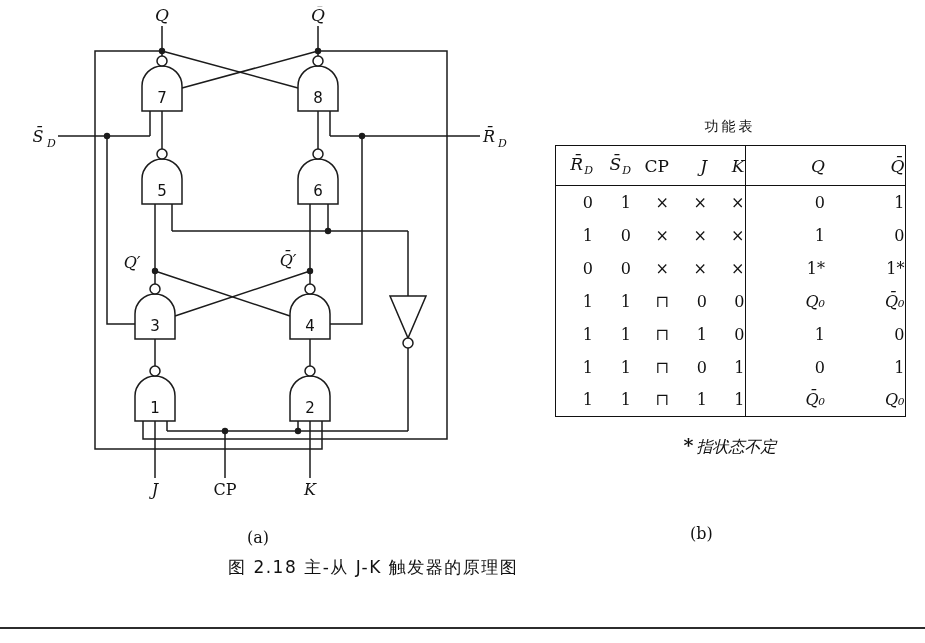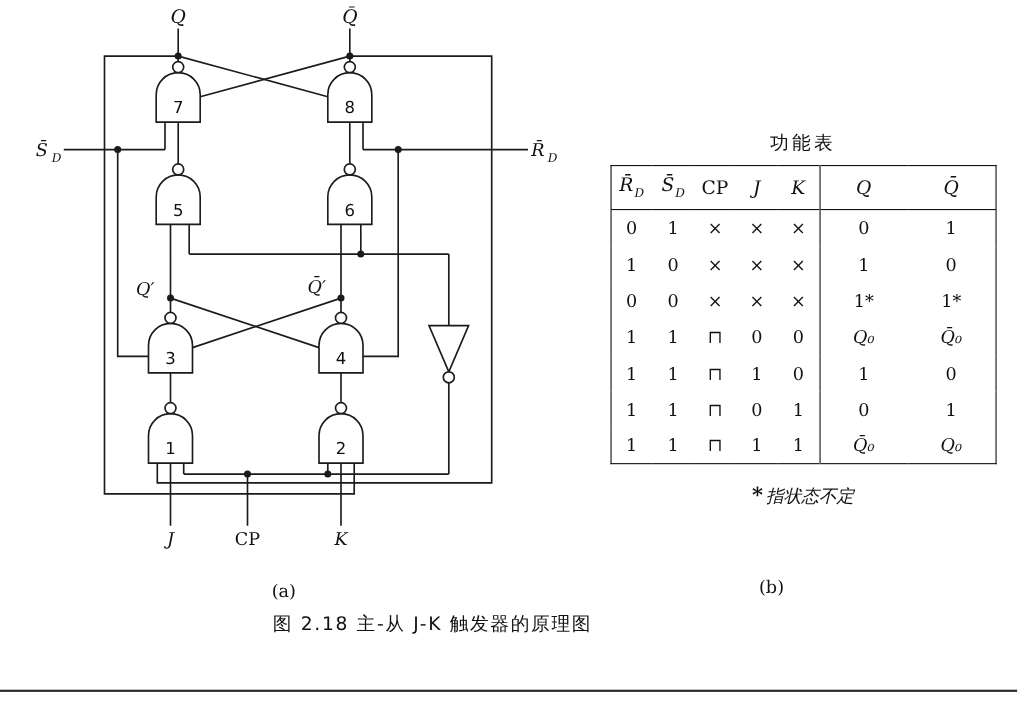--- a/index.html
+++ b/index.html
@@ -15,37 +15,37 @@
   #circuit .dot{fill:#1b1b1b;stroke:none;}
   #circuit text{fill:#111;}
   .lbl{font-family:"DejaVu Serif",serif;font-size:16px;}
   .it{font-style:italic;}
   .sub{font-size:11px;}
   .big{font-size:17px;}
   .num{font-family:"DejaVu Sans",sans-serif;font-size:15px;}
 
   
   #part-b{position:absolute;left:551px;top:118px;width:358px;text-align:center;}
-  #tbl-title{font-size:17px;letter-spacing:3px;margin-bottom:9px;font-family:Liberation Serif, serif;}
+  #tbl-title{font-size:14px;letter-spacing:3px;margin-bottom:9px;font-family:Liberation Serif, serif;}
   table.func{border-collapse:collapse;margin:0 auto;border:1.6px solid #111;}
-  .func th,.func td{font-family:"DejaVu Serif","DejaVu Sans",serif;text-align:center;padding:0;}
+  .func th,.func td{font-family:"DejaVu Serif","DejaVu Sans",serif;text-align:right;padding:0;}
   .func th{font-weight:normal;height:40px;font-size:17px;}
   .func td{height:33px;font-size:16px;}
   .func th:nth-child(-n+5),.func td:nth-child(-n+5){width:38px;}
   .func th:nth-child(n+6),.func td:nth-child(n+6){width:80px;}
   .func thead tr{border-bottom:1.6px solid #111;}
   .sep{border-right:1.6px solid #111;}
   .var{font-style:italic;}
   .up{font-style:normal;}
   .subsc{font-size:11px;font-style:italic;vertical-align:sub;margin-left:1px;}
   .pulse{font-family:"DejaVu Sans",sans-serif;font-size:15px;}
   #footnote{margin-top:17px;font-size:16px;font-family:"DejaVu Sans","Liberation Sans",sans-serif;font-style:italic;}
   #footnote .star{font-weight:bold;font-size:19px;font-family:"DejaVu Serif",serif;margin-right:3px;}
   #part-b-label{position:absolute;left:690px;top:524px;font-size:16px;font-family:"DejaVu Serif",serif;}
-  #caption{position:absolute;left:248px;top:556px;font-size:17px;letter-spacing:1.5px;font-family:"DejaVu Sans","Liberation Sans",sans-serif;}
+  #caption{position:absolute;left:228px;top:556px;font-size:17px;letter-spacing:1.5px;font-family:"DejaVu Sans","Liberation Sans",sans-serif;}
   #bottom-rule{position:absolute;left:0;top:627px;width:925px;height:2px;background:#2c2c2c;}
 </style>
 </head>
 <body>
 
 <div id="screen">
 
   <svg id="circuit" width="520" height="560" viewBox="0 0 520 560" xmlns="http://www.w3.org/2000/svg">
 
     <g>

